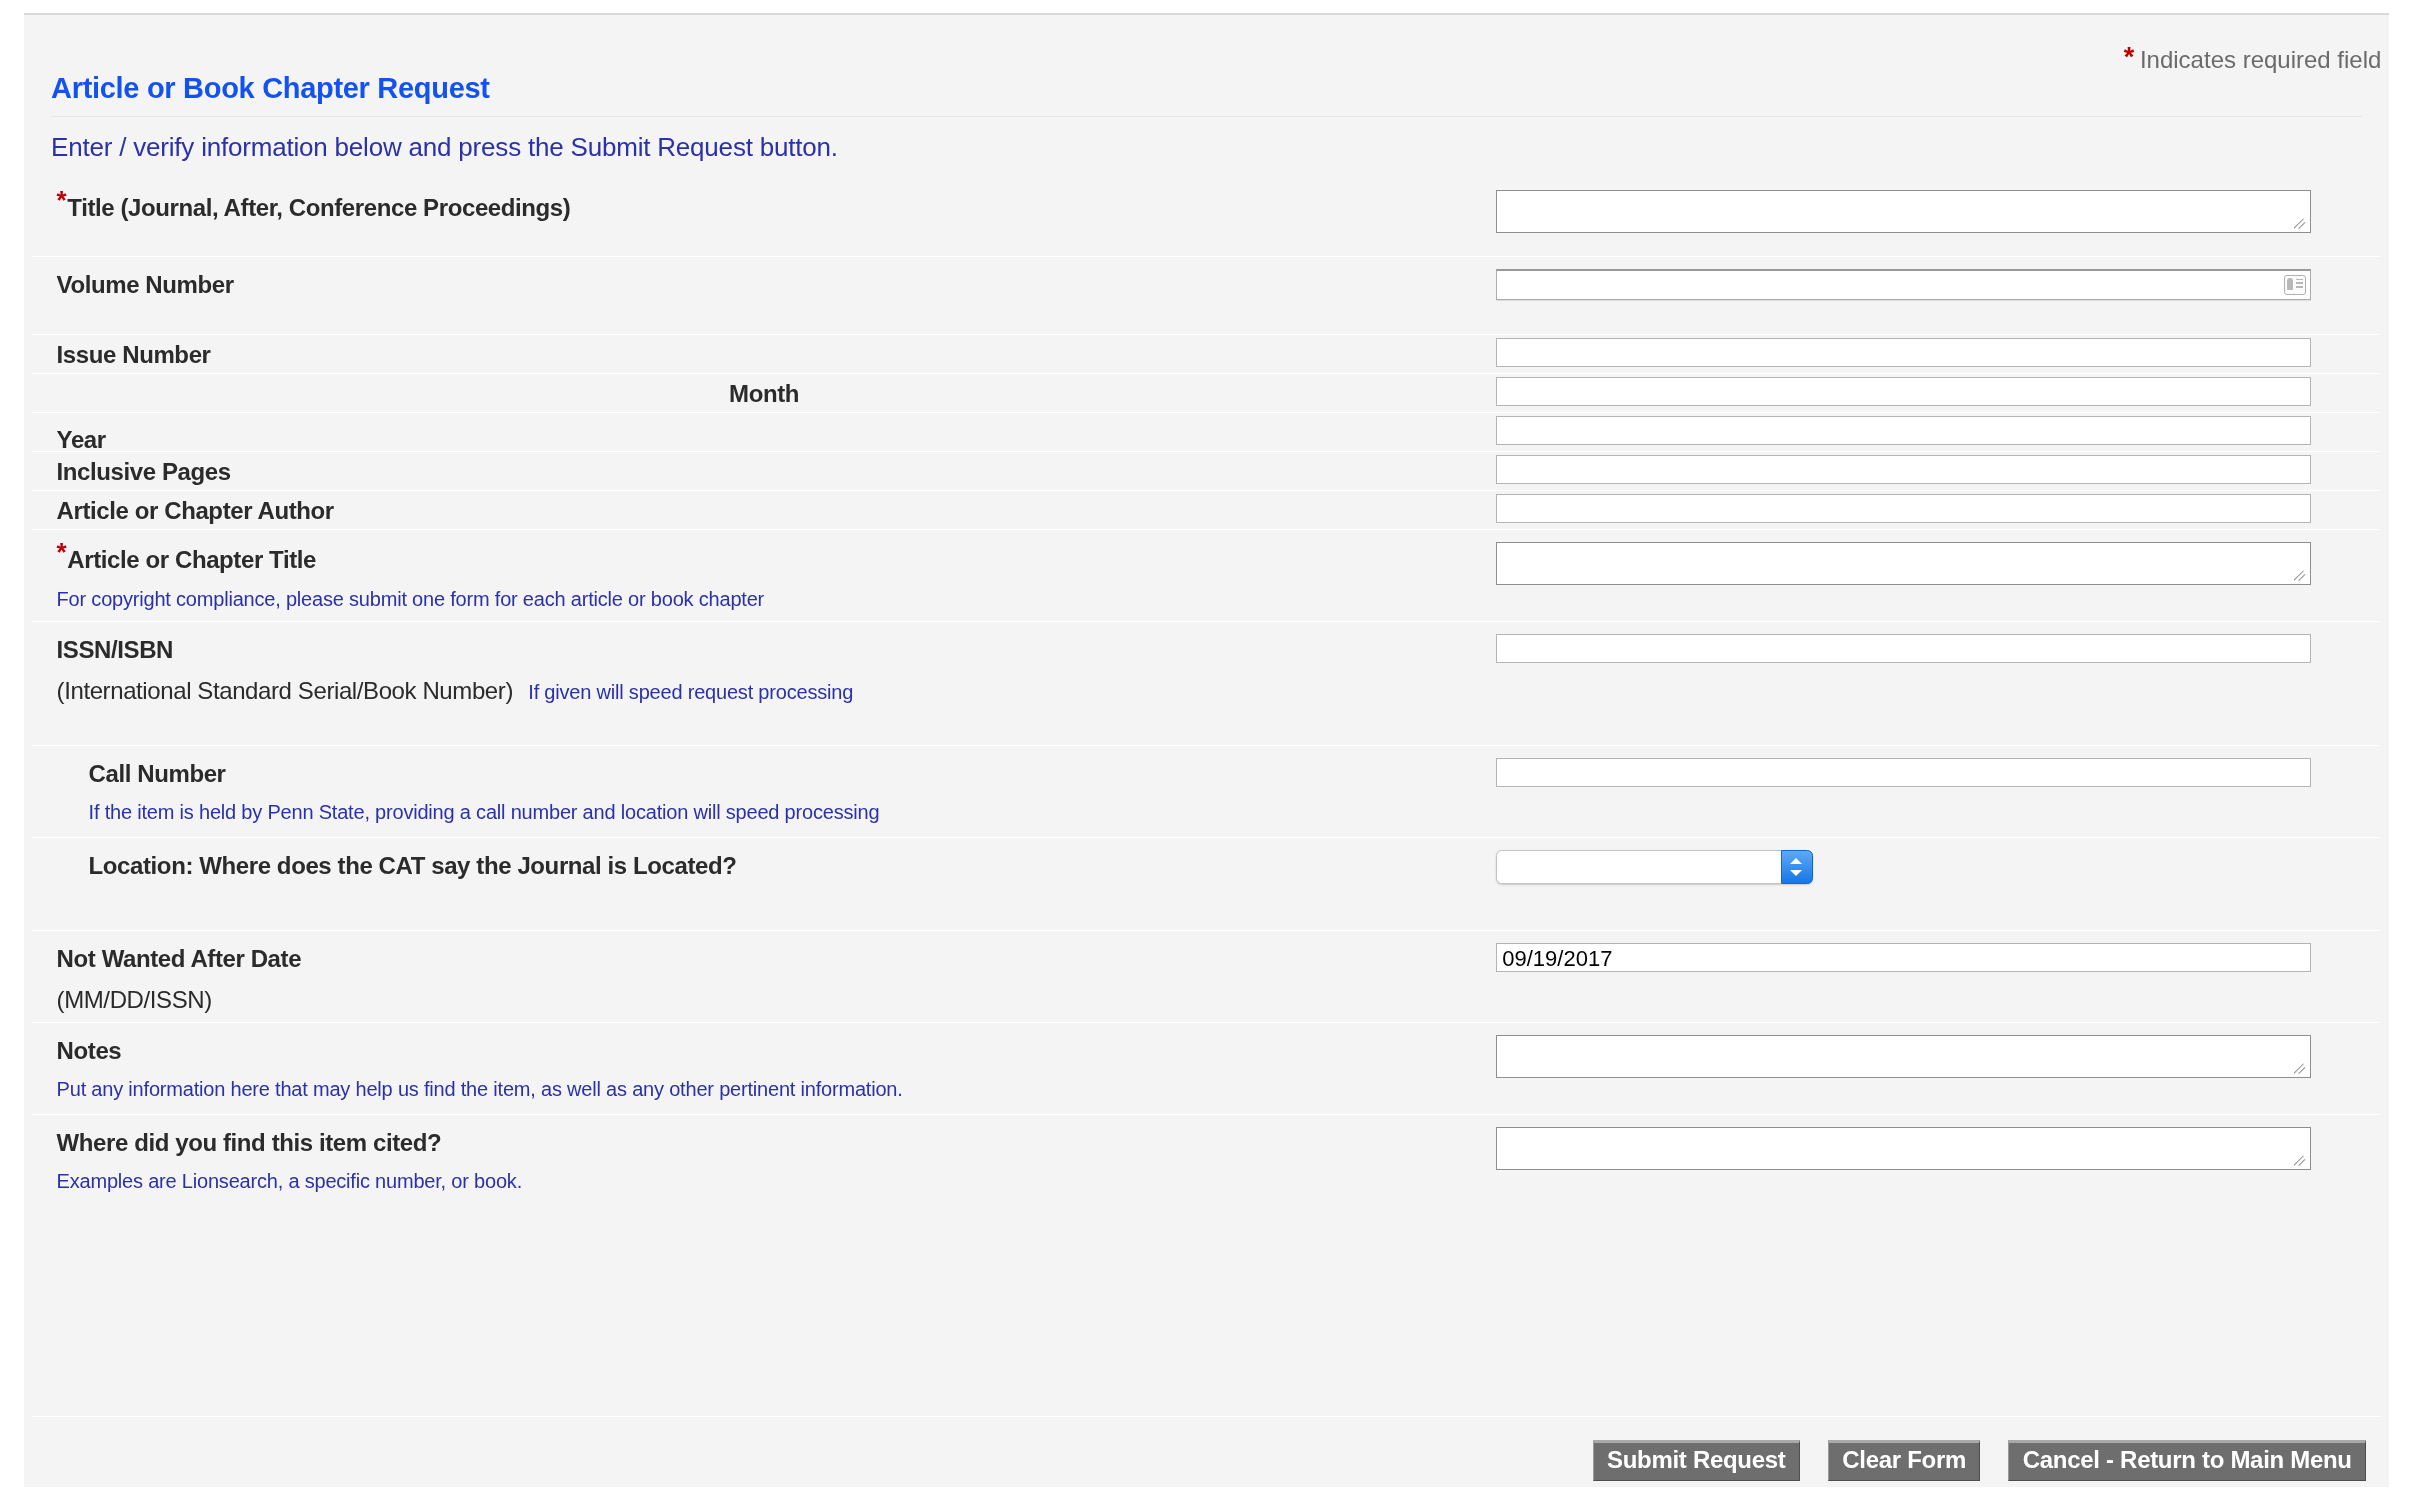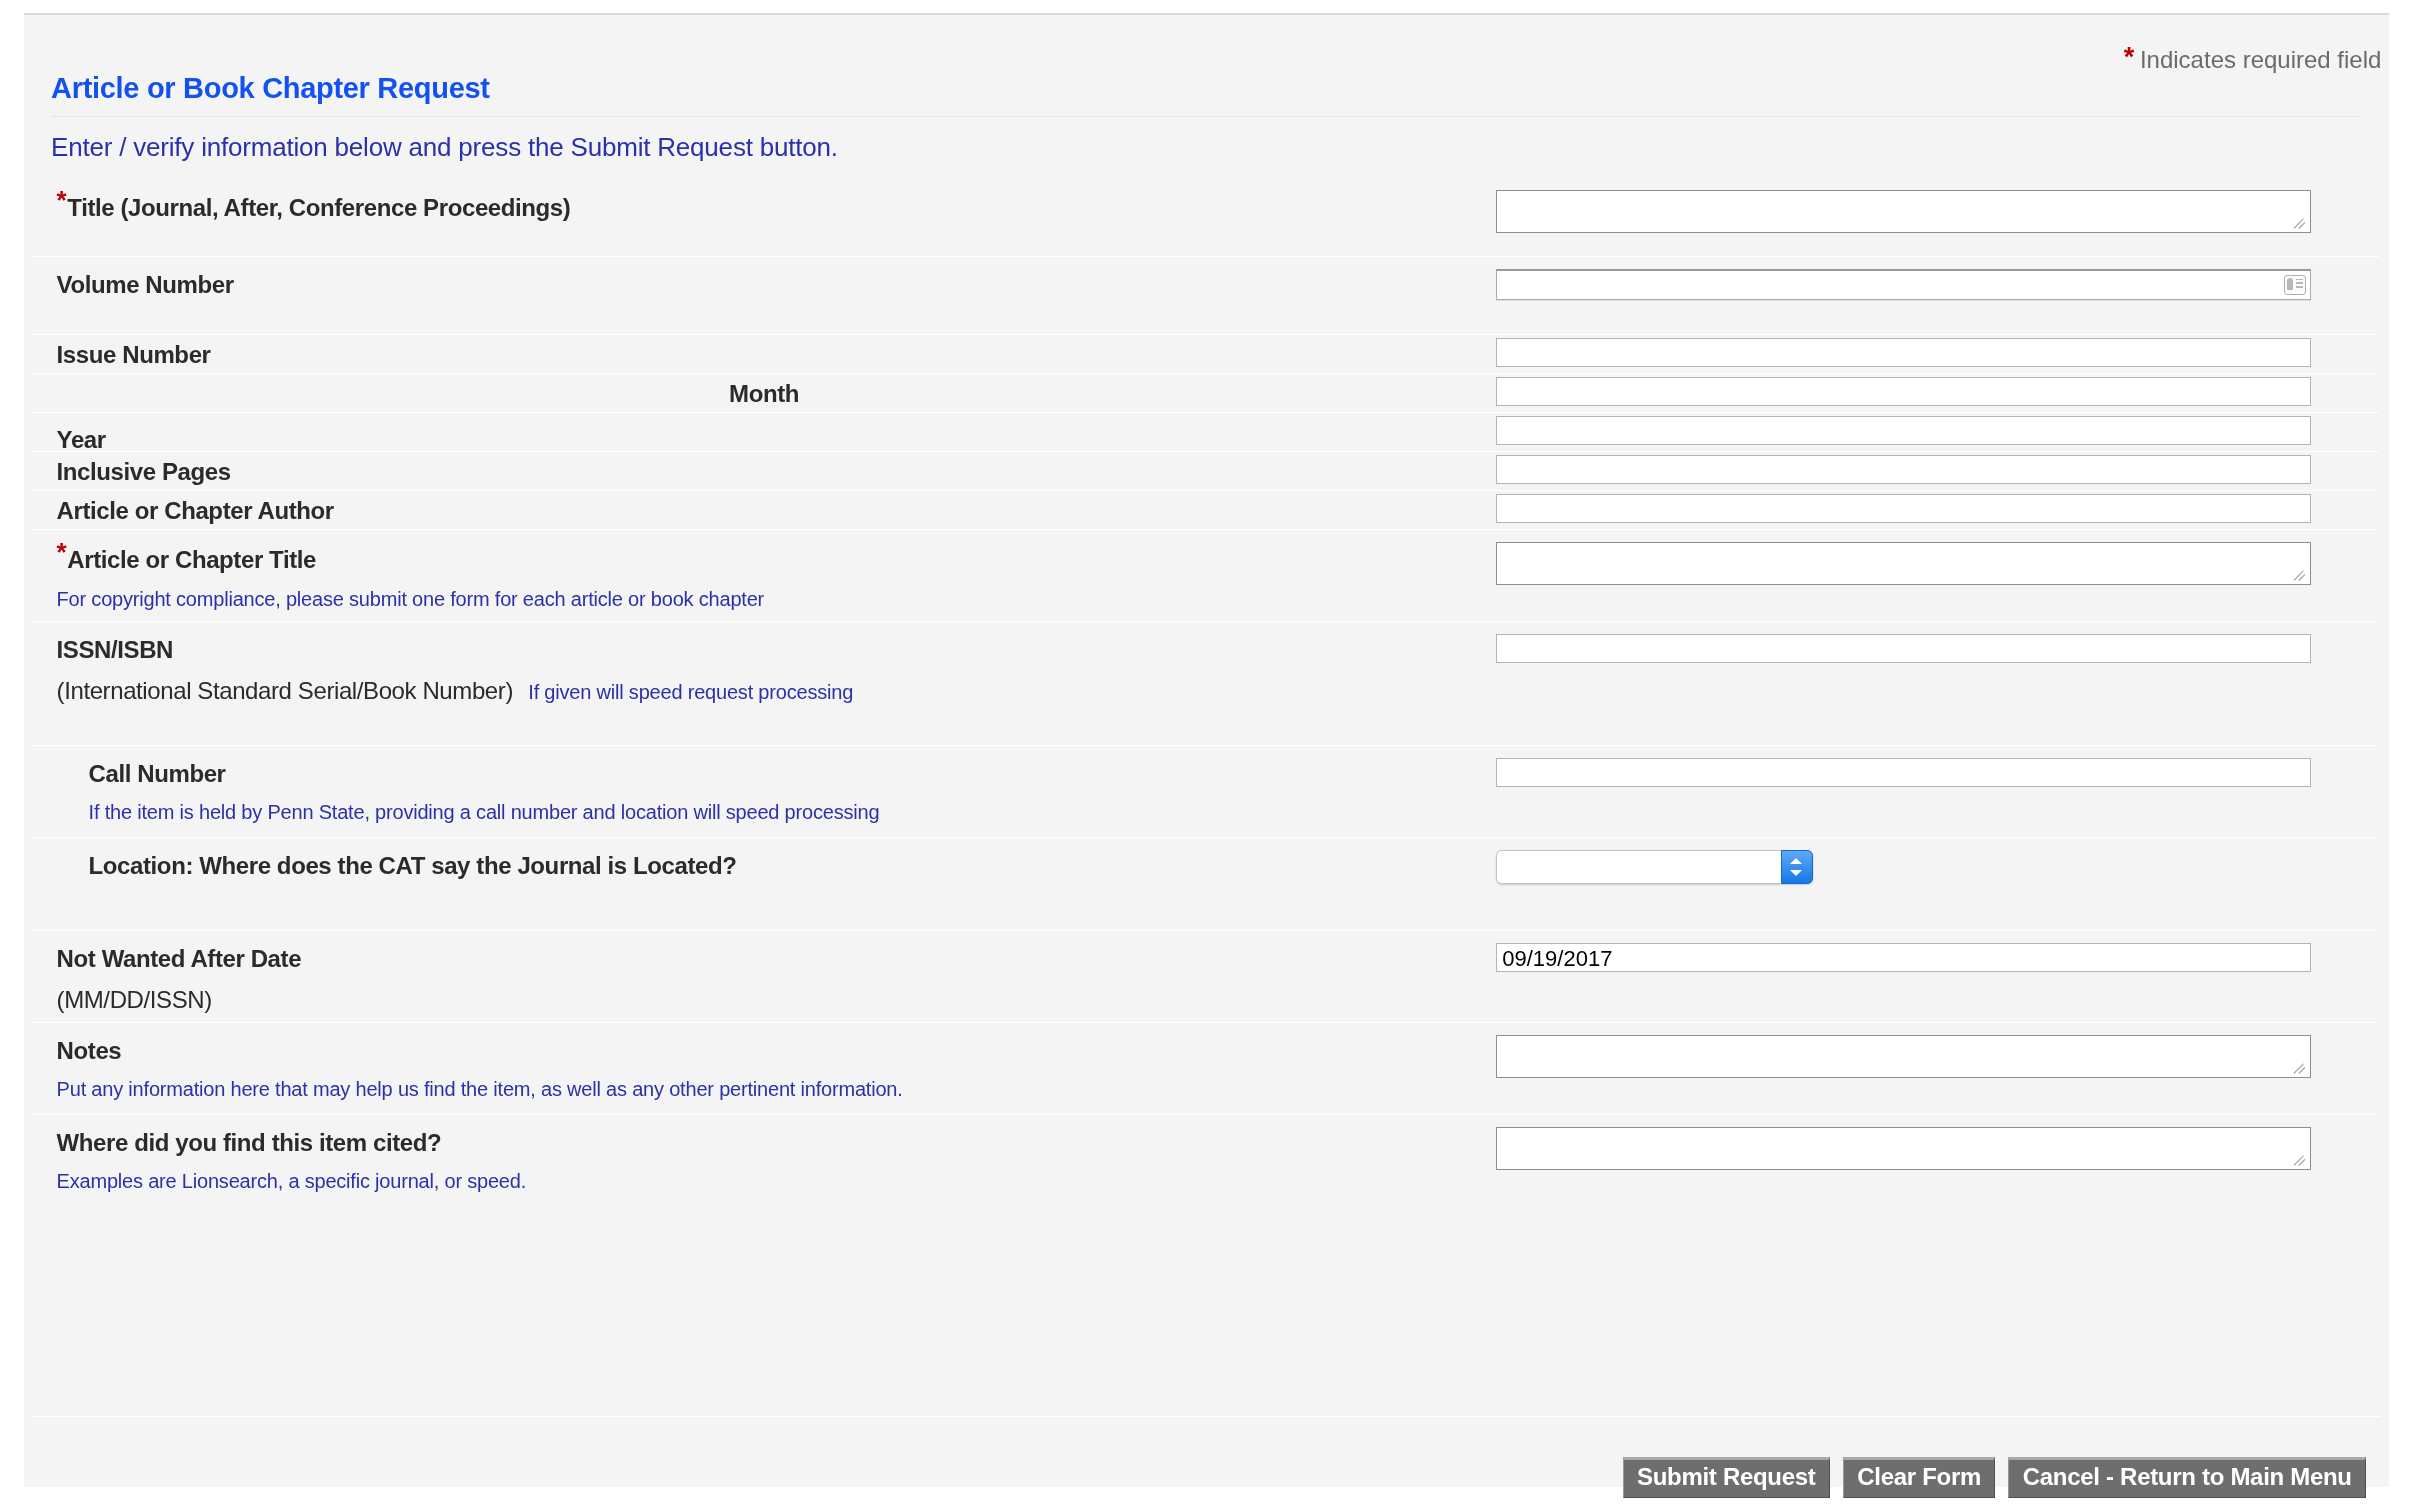--- a/index.html
+++ b/index.html
@@ -239,23 +239,23 @@
     position: absolute;
     left: 7.6px;
     right: 7.6px;
     top: 1401px;
     border-top: 1.9px solid #ffffff;
     height: 73px;
   }
   .btns {
     position: absolute;
     right: 15.3px;
-    top: 40px;
+    top: 23px;
     display: flex;
-    gap: 13px;
+    gap: 28px;
   }
   .btn {
     background: #6e6e6e;
     border-top: 3.8px solid #a9a9a9;
     border-left: 1.9px solid #9a9a9a;
     border-right: 1.9px solid #4e4e4e;
     border-bottom: 1.9px solid #4e4e4e;
     color: #ffffff;
     font-size: 24px;
     font-weight: bold;
@@ -413,21 +413,21 @@
             <div class="grip">
               <i class="a"></i>
               <i class="b"></i>
             </div>
           </div>
         </div>
       </div>
       <div class="row" style="height: 92px;">
         <div class="lbl-col" style="top: 13.4px;">
           <div class="lbl"><span>Where did you find this item cited?</span></div>
-          <div class="hint" style="margin-top: 13.4px;">Examples are Lionsearch, a specific journal, or speed.</div>
+          <div class="hint" style="margin-top: 13.4px;">Examples are Lionsearch, a specific number, or book.</div>
         </div>
         <div class="ctl" style="top: 11.5px;">
           <div class="ta">
             <div class="grip">
               <i class="a"></i>
               <i class="b"></i>
             </div>
           </div>
         </div>
       </div>

